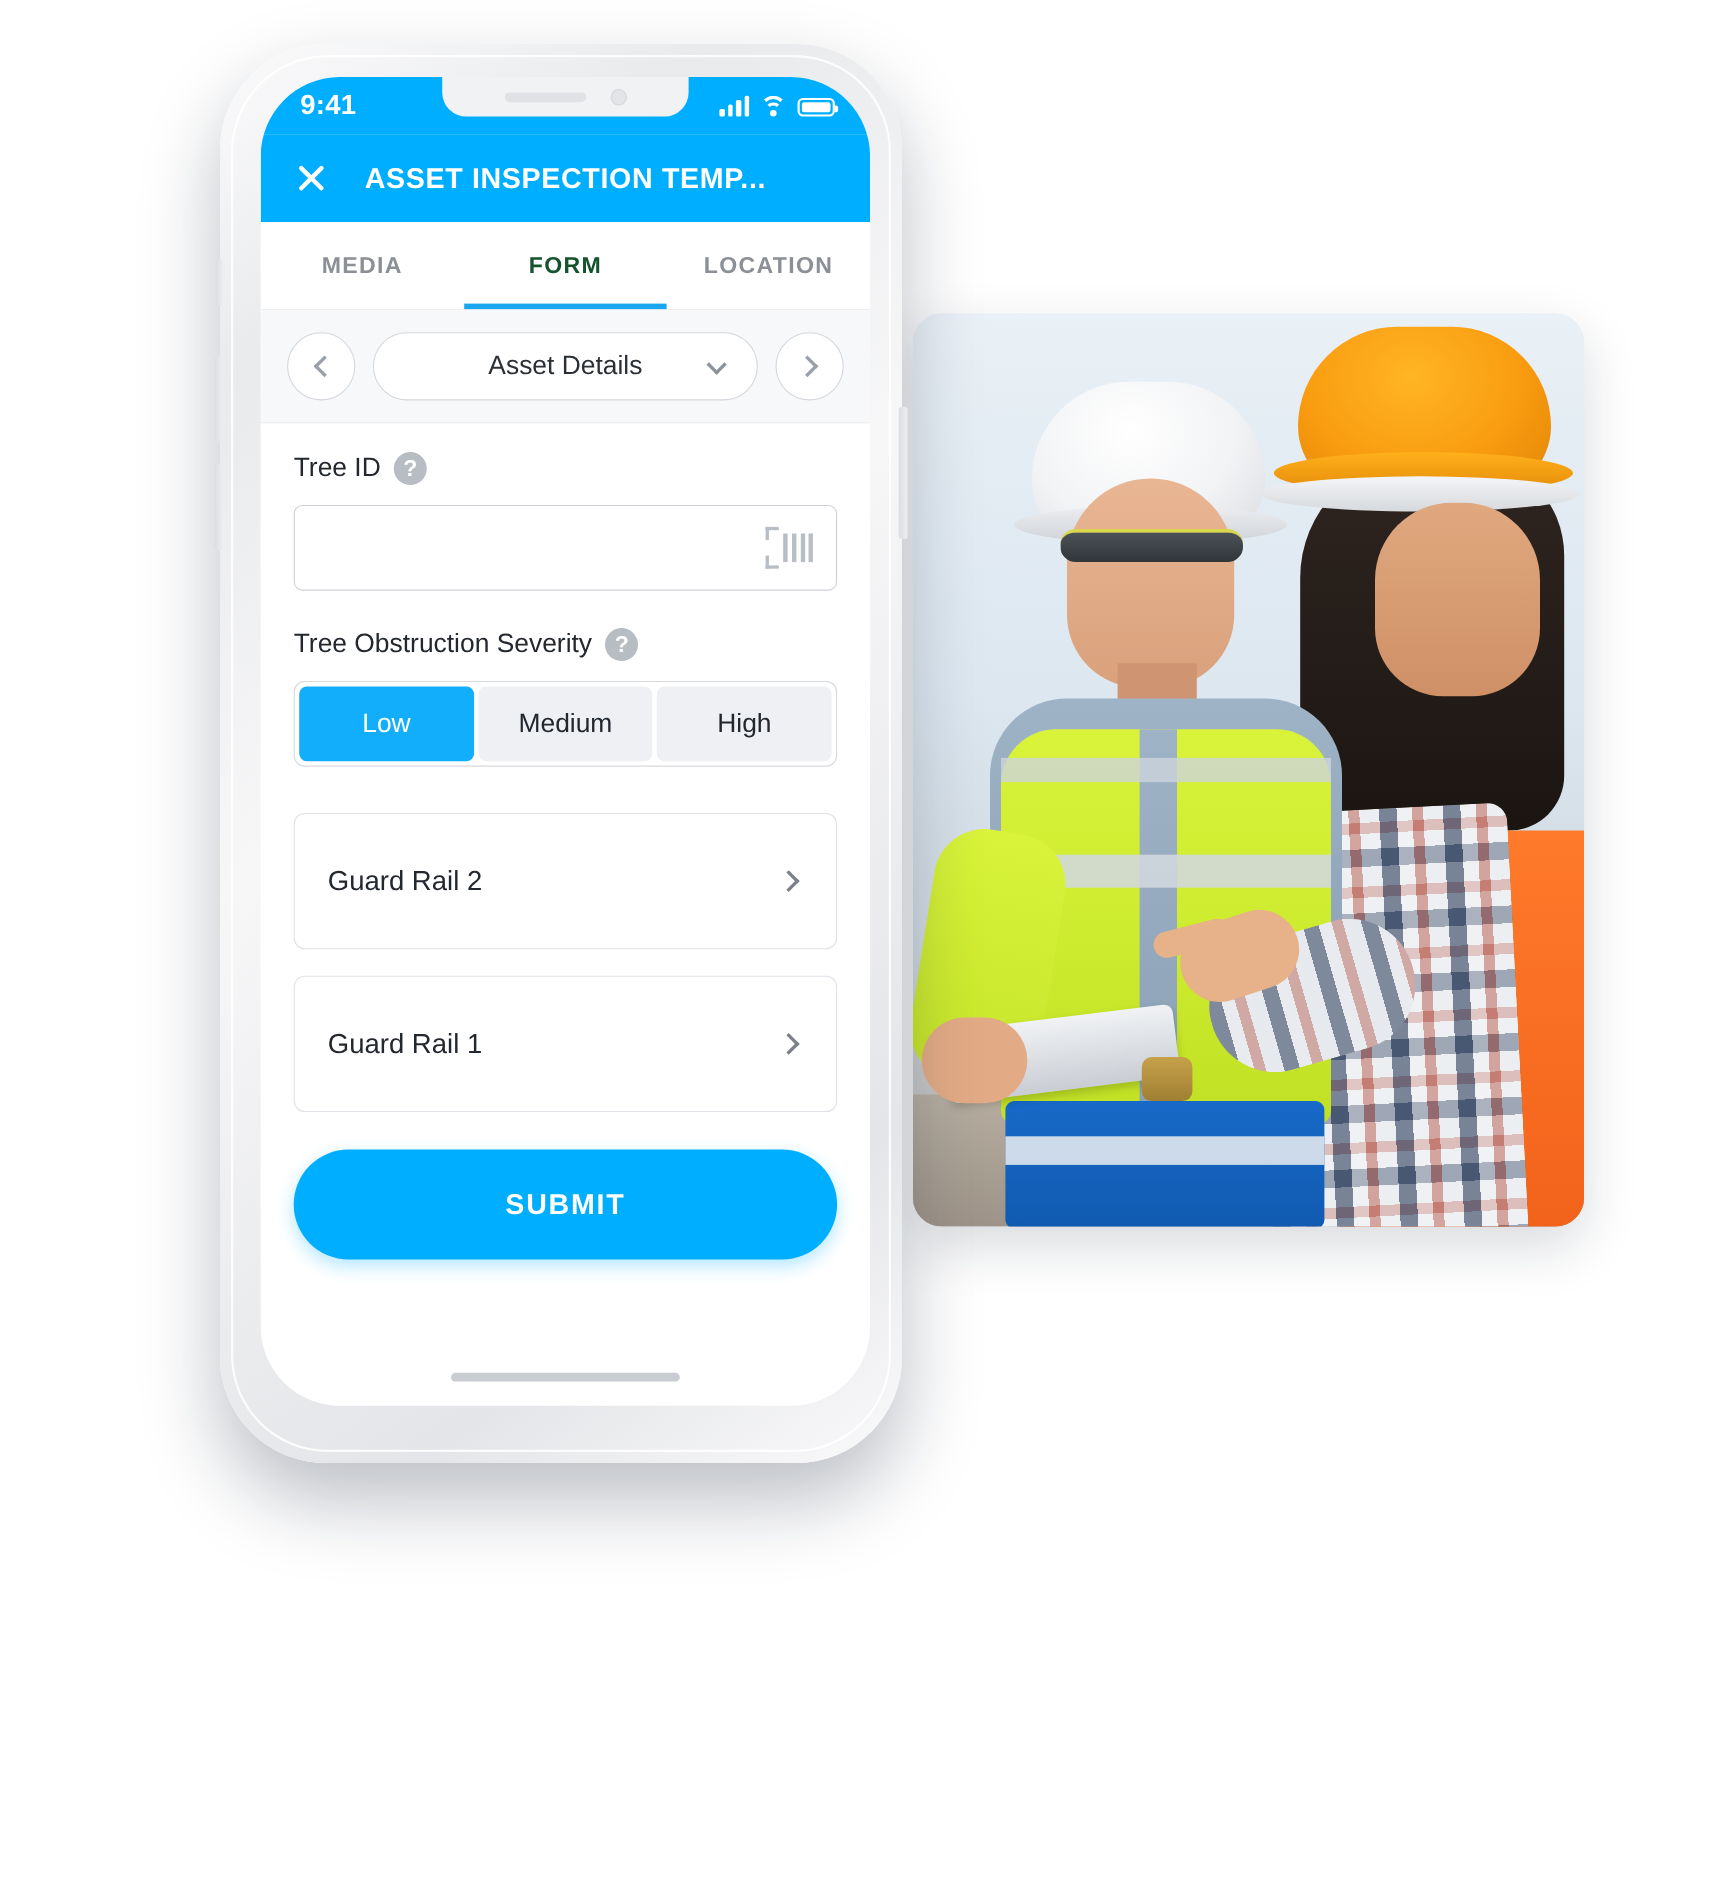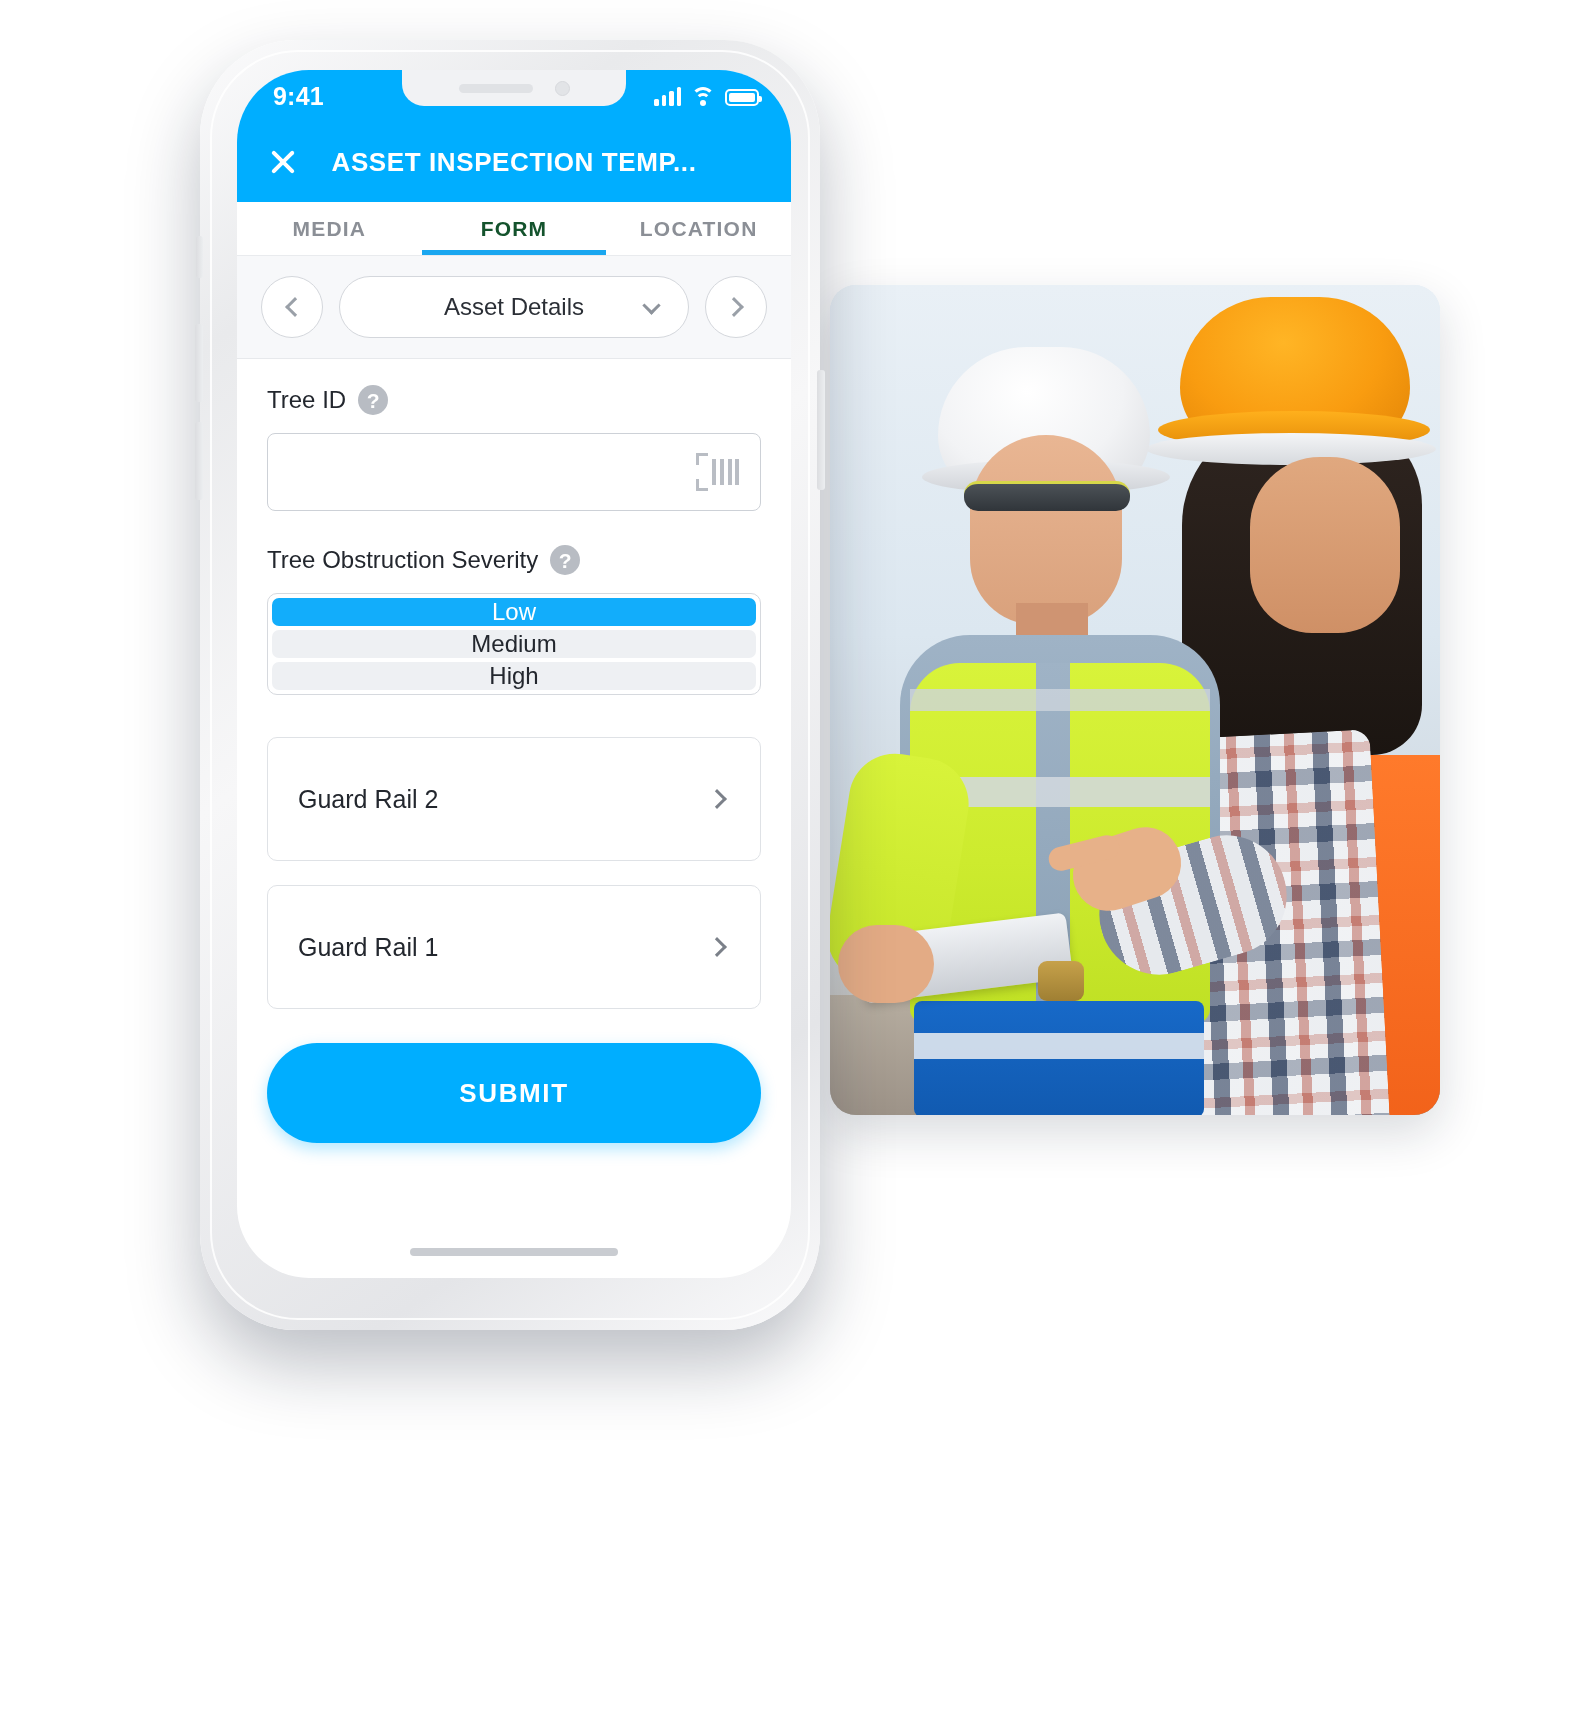--- a/index.html
+++ b/index.html
@@ -254,21 +254,21 @@
     background:#fff; border-radius:2px;
   }
   .close-x::before { transform: rotate(45deg); }
   .close-x::after  { transform: rotate(-45deg); }
   .appbar-title {
     flex:1; text-align:center; font-size:26px; font-weight:700;
     letter-spacing:.6px; padding-right: 40px;
   }
 
   
-  .tabs { display:flex; background:#fff; border-bottom:1px solid #e9ebee; height:54px; }
+  .tabs { display:flex; background:#fff; border-bottom:1px solid #e9ebee; height:80px; }
   .tab {
     flex:1; display:flex; align-items:center; justify-content:center;
     font-size:21px; font-weight:700; letter-spacing:1.2px; color:#8b8f96;
     position:relative;
   }
   .tab.active { color:#14532d; }
   .tab.active::after {
     content:""; position:absolute; left:0; right:0; bottom:0;
     height:5px; background:#1aa7f0;
   }
@@ -315,21 +315,21 @@
     padding: 0 22px; margin-bottom: 34px; background:#fff;
   }
   .barcode { width:42px; height:38px; position:relative; }
   .barcode .br { position:absolute; width:4px; top:6px; bottom:6px; background:#b9bdc4; }
   .barcode .corner { position:absolute; width:12px; height:12px; border:3px solid #b9bdc4; }
   .barcode .c1 { left:0; top:0; border-right:none; border-bottom:none; }
   .barcode .c2 { left:0; bottom:0; border-right:none; border-top:none; }
 
   .segment {
     display:flex; border:1.6px solid #d6d9de; border-radius:10px;
-    background:#fff; padding:4px; gap:4px; margin-bottom: 42px; flex-direction: column;
+    background:#fff; padding:4px; gap:4px; margin-bottom: 42px;
   }
   .seg {
     flex:1; height:68px; display:flex; align-items:center; justify-content:center;
     font-size:24px; color:#23272e; background:#eef0f3; border-radius:7px;
   }
   .seg.active { background:#12ADFB; color:#fff; }
 
   .add-box {
     border: 2.5px dashed #c6cad1; border-radius:10px; background:#f6f7f9;
     height:128px; display:flex; align-items:center; justify-content:center;

